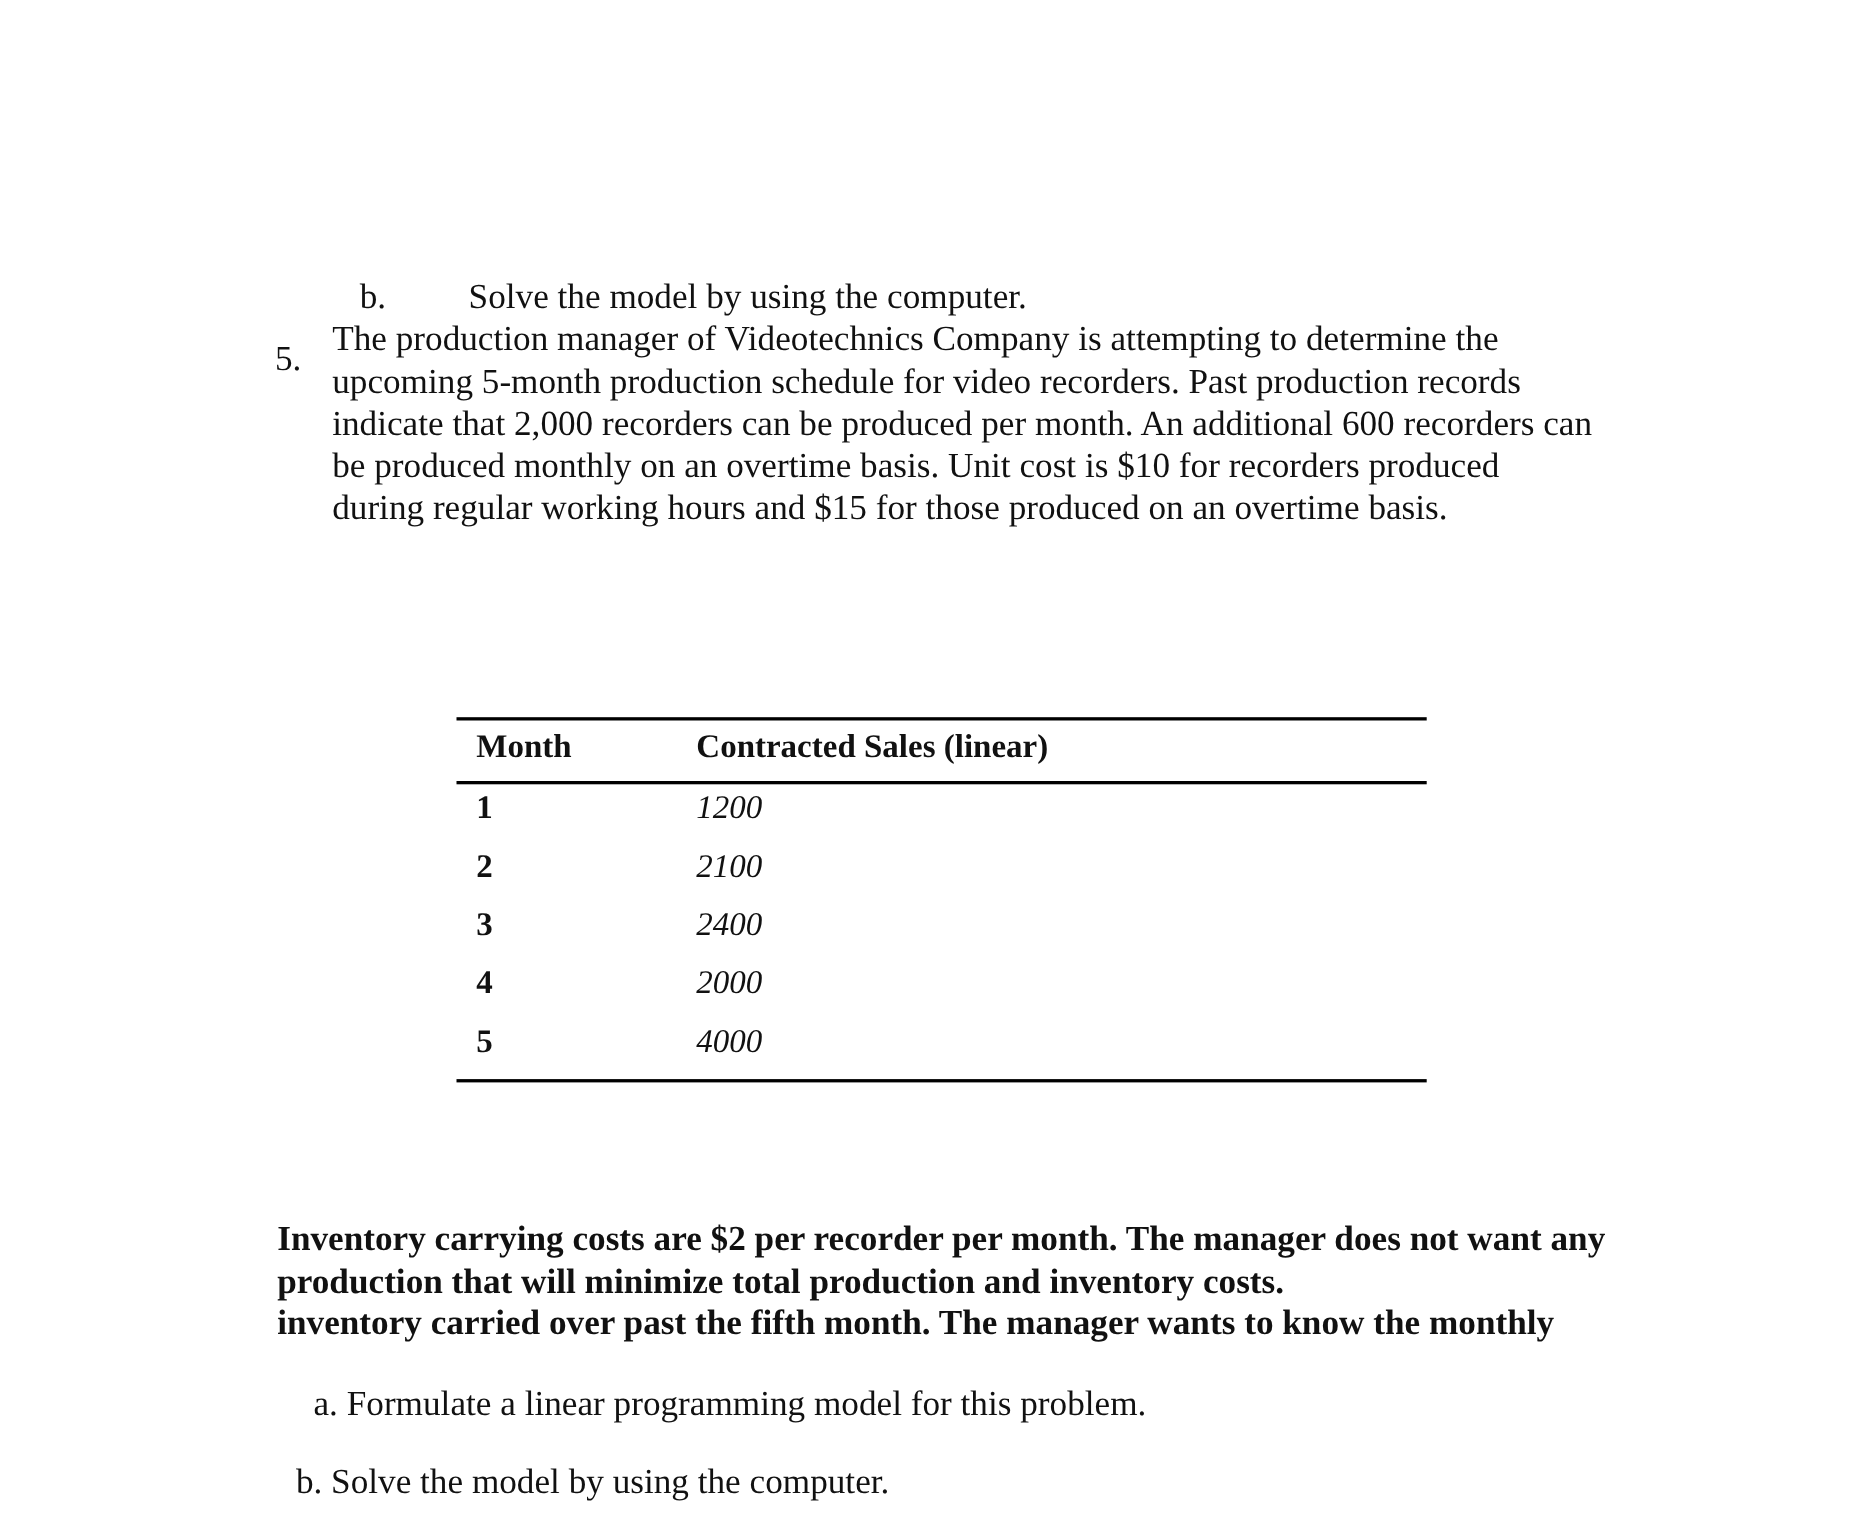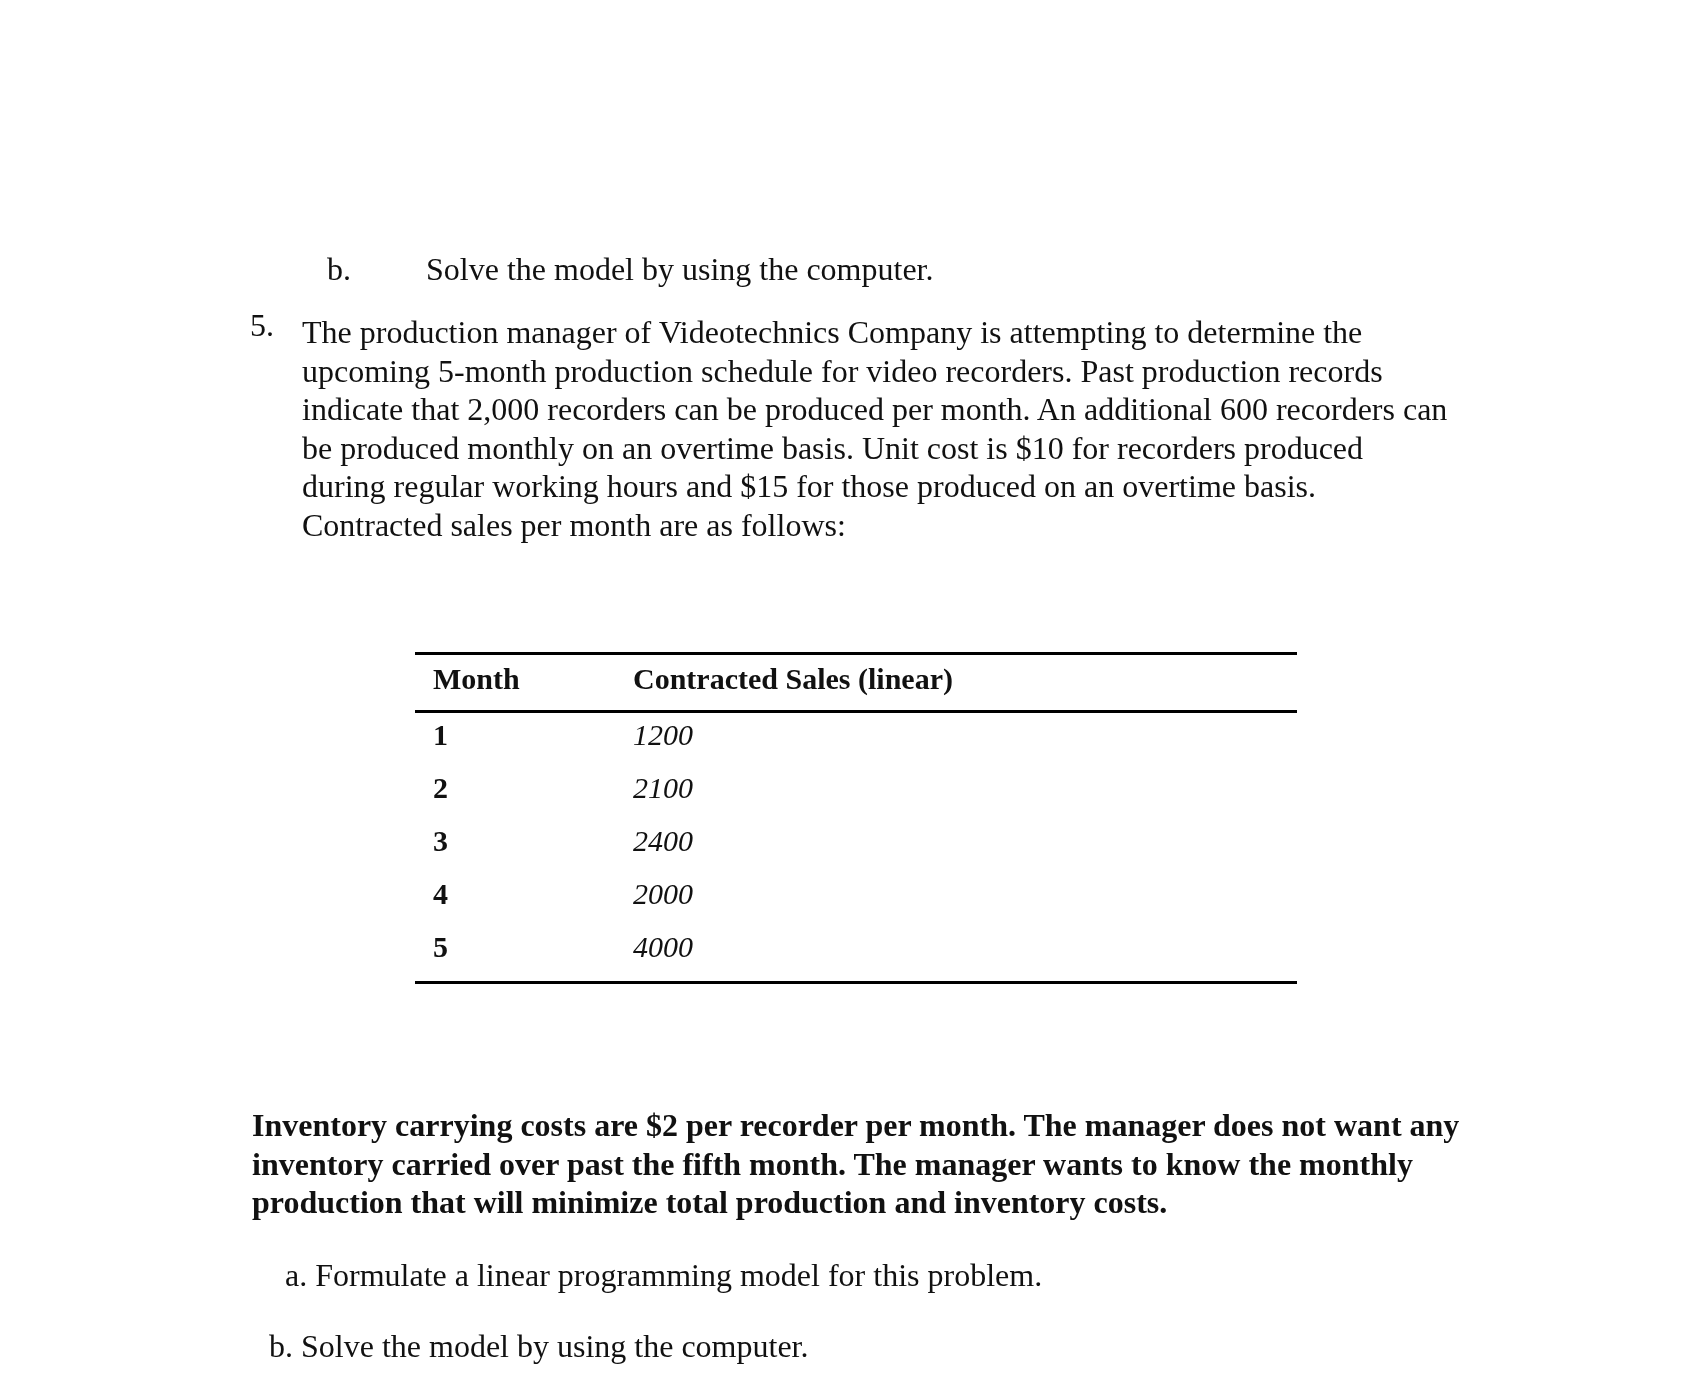--- a/index.html
+++ b/index.html
@@ -6,21 +6,21 @@
   body {
     width: 1700px; height: 1388px; position: relative; overflow: hidden;
     font-family: "Liberation Serif", "DejaVu Serif", serif;
     color: #111111;
   }
   .abs { position: absolute; white-space: nowrap; }
   .txt { font-size: 32px; line-height: 38.6px; }
   .label-b-top { left: 327px; top: 250px; }
   .text-b-top { left: 379px; top: 250px; margin-left: 47px; }
   .q-num { left: 250px; top: 306px; }
-  .q-body { left: 302px; top: 313px; font-family: Liberation Serif, serif; }
+  .q-body { left: 302px; top: 288px; font-family: Liberation Serif, serif; }
   .q-body div { height: 38.6px; }
 
   .table {
     position: absolute; left: 415px; top: 652px; width: 882px;
     border-top: 3px solid #000; border-bottom: 3px solid #000;
   }
   .thead {
     height: 55px; border-bottom: 3px solid #000; position: relative;
     font-weight: bold;
   }
@@ -46,21 +46,20 @@
   <span class="abs txt label-b-top">b.</span>
   <span class="abs txt text-b-top">Solve the model by using the computer.</span>
 
   <span class="abs txt q-num">5.</span>
   <div class="abs txt q-body">
     <div>The production manager of Videotechnics Company is attempting to determine the</div>
     <div>upcoming 5-month production schedule for video recorders. Past production records</div>
     <div>indicate that 2,000 recorders can be produced per month. An additional 600 recorders can</div>
     <div>be produced monthly on an overtime basis. Unit cost is $10 for recorders produced</div>
     <div>during regular working hours and $15 for those produced on an overtime basis.</div>
-    <div>Contracted sales per month are as follows:</div>
   </div>
 
   <div class="table">
     <div class="thead">
       <span class="th c1">Month</span>
       <span class="th c2">Contracted Sales (linear)</span>
     </div>
     <div class="trow">
       <span class="td c1">1</span>
       <span class="td c2">1200</span>
@@ -78,20 +77,20 @@
       <span class="td c2">2000</span>
     </div>
     <div class="trow">
       <span class="td c1">5</span>
       <span class="td c2">4000</span>
     </div>
   </div>
 
   <div class="abs txt inv">
     <div>Inventory carrying costs are $2 per recorder per month. The manager does not want any</div>
+    <div>production that will minimize total production and inventory costs.</div>
     <div>inventory carried over past the fifth month. The manager wants to know the monthly</div>
-    <div>production that will minimize total production and inventory costs.</div>
   </div>
 
   <span class="abs txt sub-a">a. Formulate a linear programming model for this problem.</span>
   <span class="abs txt sub-b">b. Solve the model by using the computer.</span>
 
 </div>
 
 </body></html>

